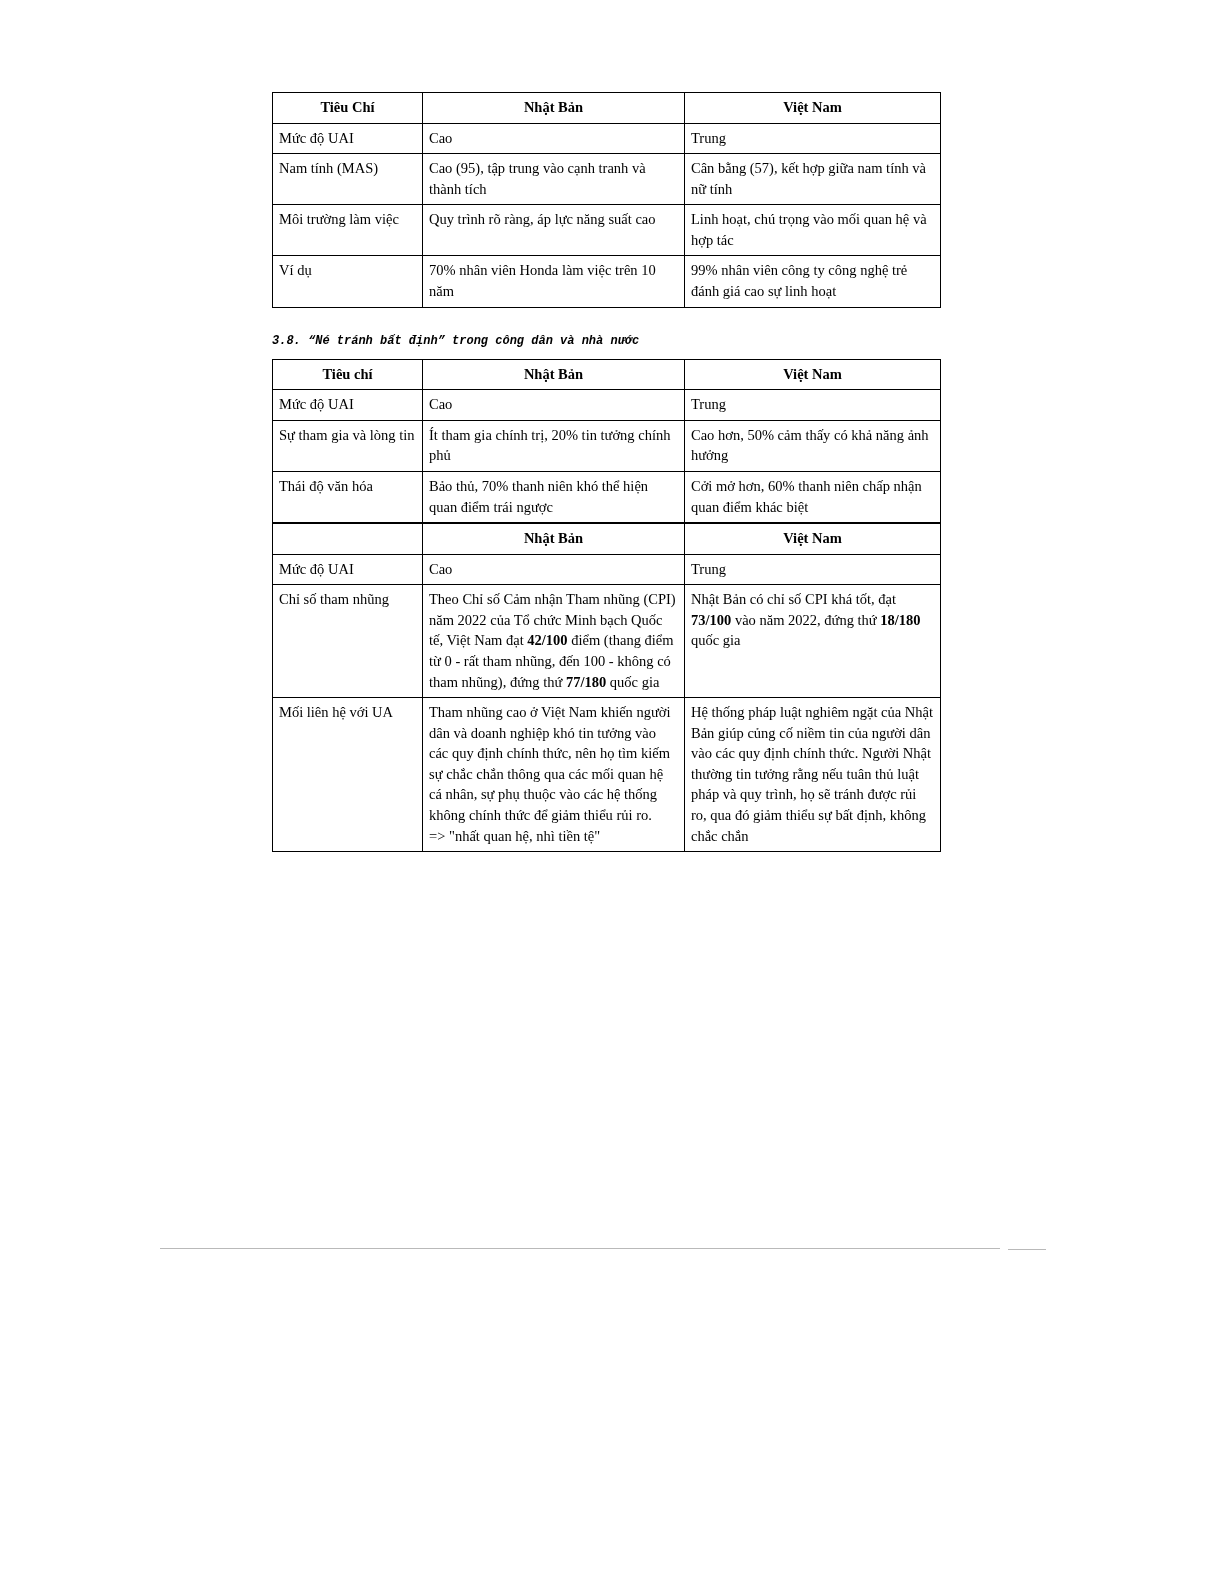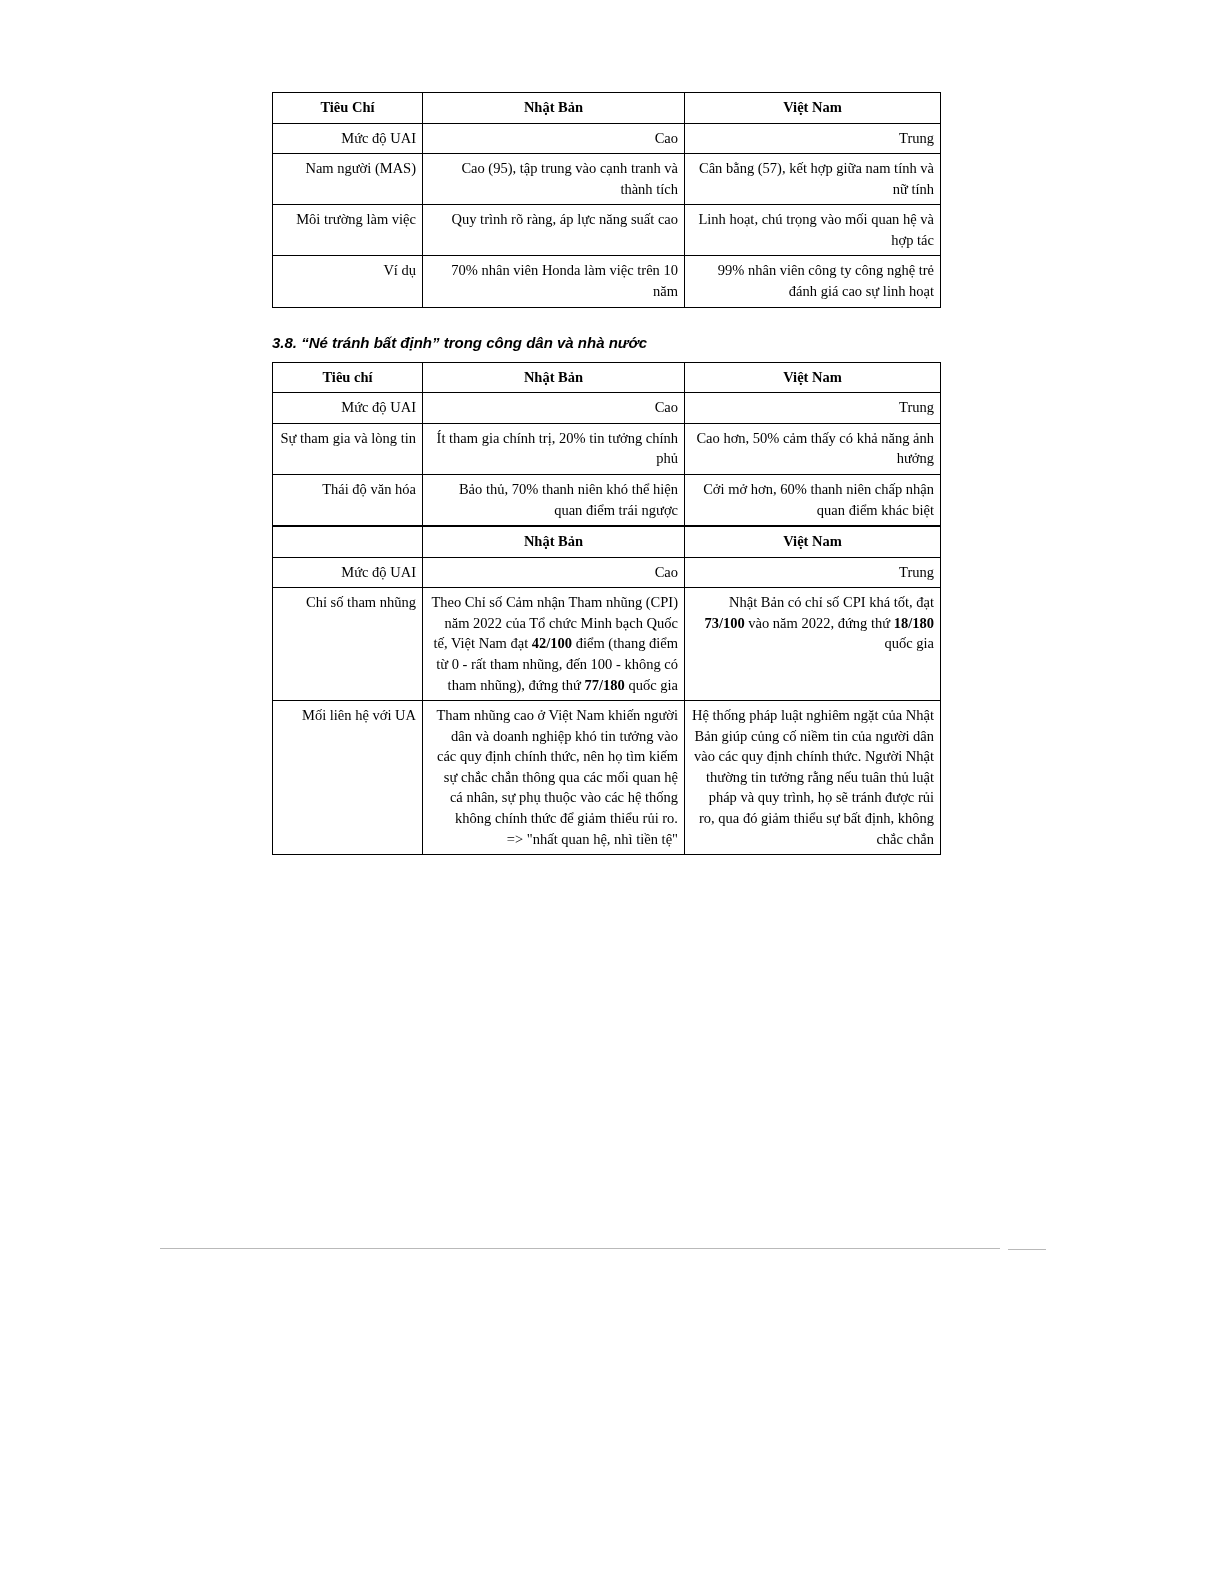--- a/index.html
+++ b/index.html
@@ -36,28 +36,28 @@
     padding: 4px 6px 5px 6px;
     font-size: 14.5px;
     line-height: 1.42;
     font-family: "Liberation Serif", serif;
     font-weight: normal;
   }
   table.doc-table th {
     text-align: center;
     font-weight: bold;
   }
-  .c-center { text-align: right; }
-  .c-left { text-align: right; }
+  .c-center { text-align: left; }
+  .c-left { text-align: left; }
   .col1 { width: 150px; }
   .col2 { width: 262px; }
   .col3 { width: 256px; }
   .section-heading {
-    font-family: Liberation Sans, sans-serif;
-    font-size: 15px;
+    font-family: Liberation Mono, monospace;
+    font-size: 12px;
     font-weight: bold;
     font-style: italic;
     margin: 26px 0 11px 0;
   }
   .bold { font-weight: bold; }
   .footer-rule {
     position: absolute;
     left: 160px;
     top: 1248px;
     width: 840px;
@@ -91,21 +91,21 @@
             <th>Việt Nam</th>
           </tr>
         </thead>
         <tbody>
           <tr>
             <td class="c-center">Mức độ UAI</td>
             <td class="c-center">Cao</td>
             <td class="c-center">Trung</td>
           </tr>
           <tr>
-            <td class="c-center">Nam người (MAS)</td>
+            <td class="c-center">Nam tính (MAS)</td>
             <td class="c-left">Cao (95), tập trung vào cạnh tranh và thành tích</td>
             <td class="c-left">Cân bằng (57), kết hợp giữa nam tính và nữ tính</td>
           </tr>
           <tr>
             <td class="c-center">Môi trường làm việc</td>
             <td class="c-left">Quy trình rõ ràng, áp lực năng suất cao</td>
             <td class="c-left">Linh hoạt, chú trọng vào mối quan hệ và hợp tác</td>
           </tr>
           <tr>
             <td class="c-center">Ví dụ</td>

